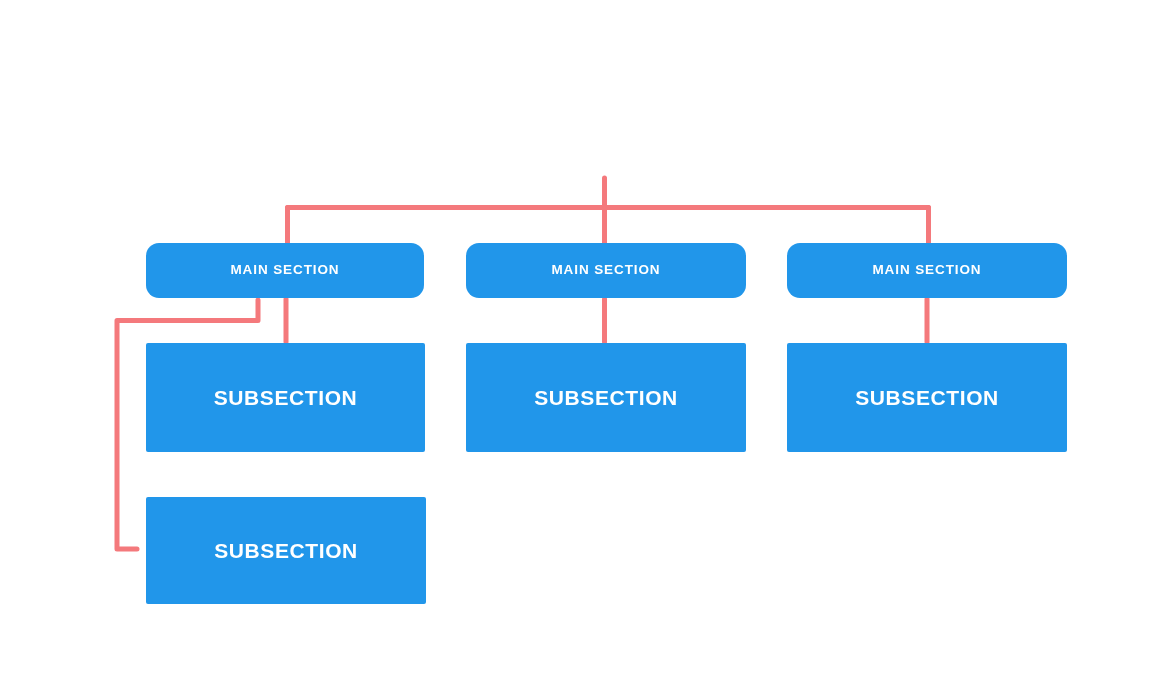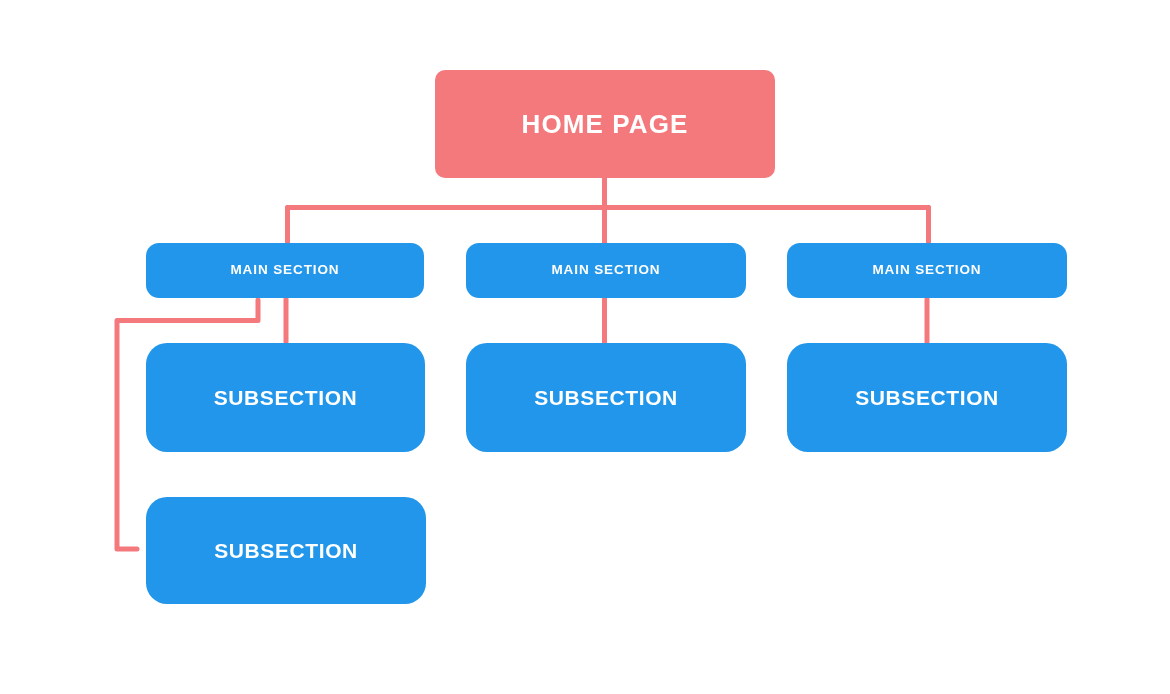--- a/index.html
+++ b/index.html
@@ -47,21 +47,21 @@
   }
   .node-main {
     background: #2196EA;
     border-radius: 13px;
     font-size: 13.5px;
     font-weight: bold;
     letter-spacing: 0.9px;
   }
   .node-sub {
     background: #2196EA;
-    border-radius: 21px;
+    border-radius: 2px;
     font-size: 21px;
     font-weight: bold;
     letter-spacing: 0.6px;
   }
   .node-label {
     display: block;
     line-height: 1.1;
     white-space: nowrap;
   }
 </style>
@@ -77,23 +77,20 @@
       <path d="M 287.5 207.5 L 287.5 243"></path>
       <path d="M 604.5 207.5 L 604.5 243"></path>
       <path d="M 928.5 207.5 L 928.5 243"></path>
       <path d="M 286 299 L 286 342"></path>
       <path d="M 604.5 299 L 604.5 342"></path>
       <path d="M 927 299 L 927 342"></path>
       <path d="M 258 300 L 258 320.5 L 117 320.5 L 117 549 L 137 549"></path>
     </g>
   </svg>
 
-  <div class="node node-home" style="left:435px; top:70px; width:340px; height:108px;">
-    <span class="node-label">HOME PAGE</span>
-  </div>
 
   <div class="node node-main" style="left:146px; top:243px; width:278px; height:55px;">
     <span class="node-label">MAIN SECTION</span>
   </div>
 
   <div class="node node-main" style="left:466px; top:243px; width:280px; height:55px;">
     <span class="node-label">MAIN SECTION</span>
   </div>
 
   <div class="node node-main" style="left:787px; top:243px; width:280px; height:55px;">

